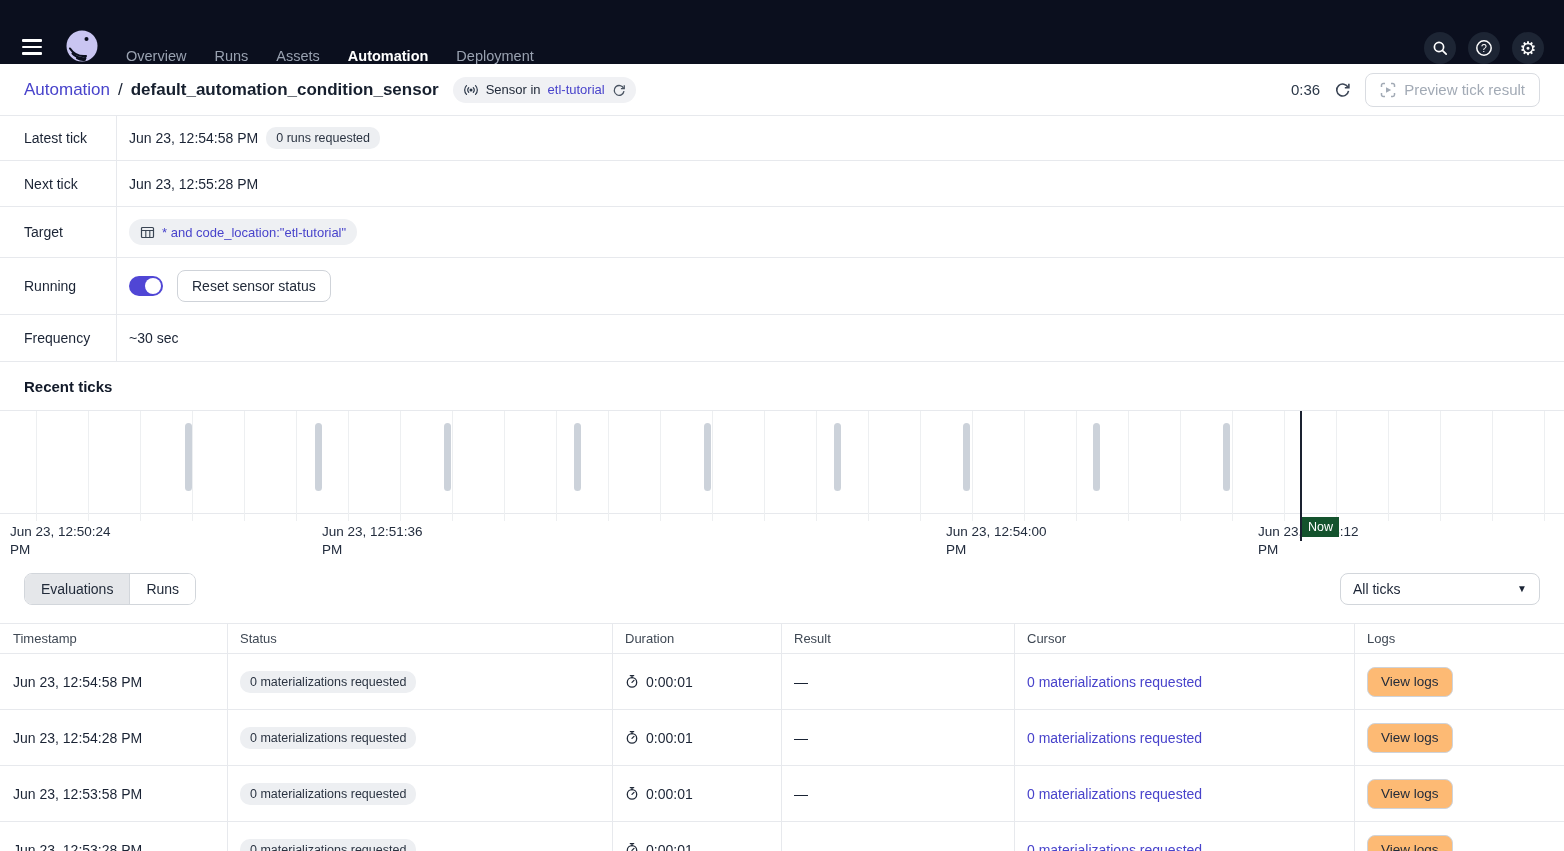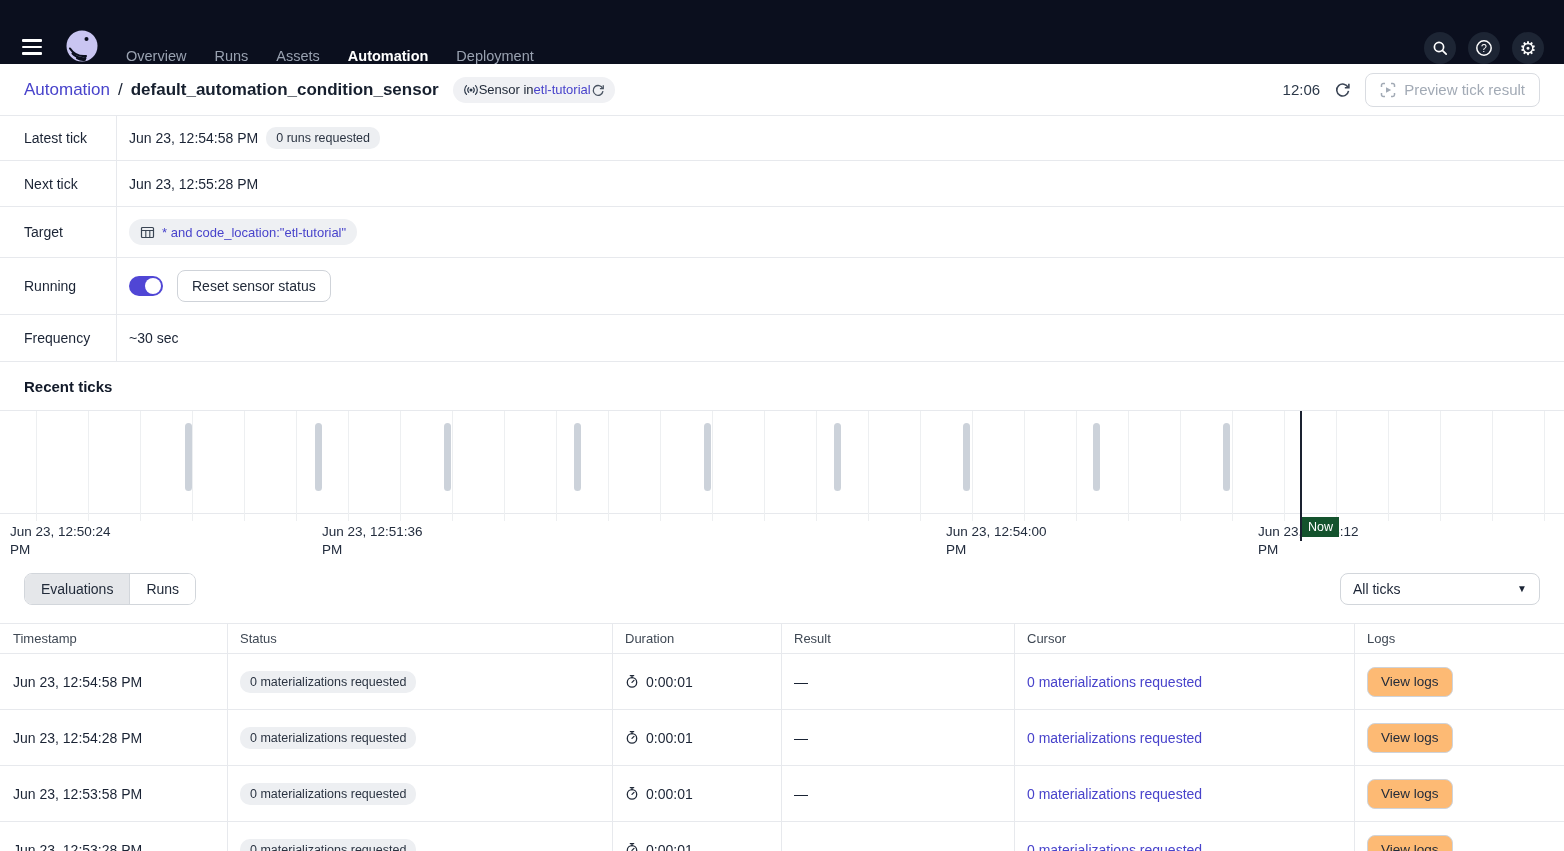--- a/index.html
+++ b/index.html
@@ -20,21 +20,21 @@
   .icon-btn { width:32px; height:32px; border-radius:50%; background:#1d2534; border:none;
     display:flex; align-items:center; justify-content:center; color:#fff; cursor:pointer; }
   .gear-glyph { font-family:"DejaVu Sans", sans-serif; font-size:19px; color:#fff; line-height:1; }
 
   
   .page-header { height:52px; border-bottom:1px solid #e7e9ed; display:flex; align-items:center; padding:0 24px; gap:14px; }
   .breadcrumb { display:flex; align-items:baseline; gap:8px; font-size:17px; white-space:nowrap; }
   .breadcrumb a { color:#4843cb; }
   .breadcrumb .sep { color:#1a2334; }
   .breadcrumb .title { font-weight:700; color:#161f2e; }
-  .sensor-badge { display:flex; align-items:center; background:#f0f1f4; border-radius:13px;
+  .sensor-badge { display:flex; align-items:center; gap:7px; background:#f0f1f4; border-radius:13px;
     height:26px; padding:0 10px; font-size:13px; color:#222b3a; white-space:nowrap; }
   .sensor-badge a { color:#4843cb; }
   .page-header-right { margin-left:auto; display:flex; align-items:center; gap:14px; }
   .countdown { font-size:15px; color:#2c3849; }
   .refresh-btn { background:none; border:none; cursor:pointer; display:flex; align-items:center; }
   .preview-btn { display:flex; align-items:center; gap:8px; height:34px; padding:0 14px;
     border:1px solid #d9dce1; border-radius:8px; background:#fff; color:#a2aab5; font-size:15px; cursor:default; }
 
   
   .meta-row { display:flex; border-bottom:1px solid #e7e9ed; }
@@ -141,21 +141,21 @@
       <path d="M5.7 5.7 a3.2 3.2 0 0 0 0 4.6 M10.3 5.7 a3.2 3.2 0 0 1 0 4.6 M3.5 3.6 a6.2 6.2 0 0 0 0 8.8 M12.5 3.6 a6.2 6.2 0 0 1 0 8.8" stroke="#2b3748" stroke-width="1.2" fill="none" stroke-linecap="round"></path>
     </svg>
     <span>Sensor in</span>
     <a href="#">etl-tutorial</a>
     <svg width="14" height="14" viewBox="0 0 16 16">
       <path d="M13.3 6.2 A5.6 5.6 0 1 0 13.7 9.4" fill="none" stroke="#4a5462" stroke-width="1.5"></path>
       <path d="M14 2.6 v3.8 h-3.8" fill="none" stroke="#4a5462" stroke-width="1.5"></path>
     </svg>
   </div>
   <div class="page-header-right">
-    <span class="countdown">12:06</span>
+    <span class="countdown">0:36</span>
     <button class="refresh-btn">
       <svg width="17" height="17" viewBox="0 0 16 16">
         <path d="M13.3 6.2 A5.6 5.6 0 1 0 13.7 9.4" fill="none" stroke="#3c4656" stroke-width="1.5"></path>
         <path d="M14 2.6 v3.8 h-3.8" fill="none" stroke="#3c4656" stroke-width="1.5"></path>
       </svg>
     </button>
     <button class="preview-btn">
       <svg width="16" height="16" viewBox="0 0 16 16">
         <path d="M1.5 5 V3.2 A1.7 1.7 0 0 1 3.2 1.5 H5 M11 1.5 h1.8 A1.7 1.7 0 0 1 14.5 3.2 V5 M14.5 11 v1.8 A1.7 1.7 0 0 1 12.8 14.5 H11 M5 14.5 H3.2 A1.7 1.7 0 0 1 1.5 12.8 V11" fill="none" stroke="#a2aab5" stroke-width="1.5"></path>
         <path d="M6 5.2 L11.2 8 L6 10.8 Z" fill="#a2aab5"></path>

